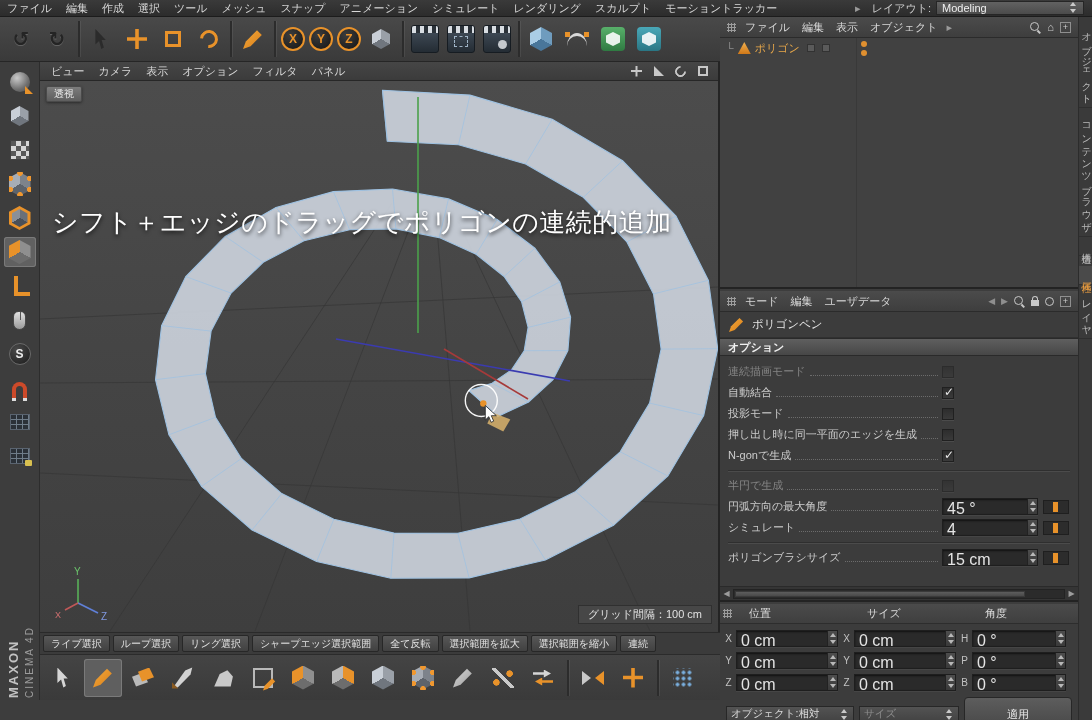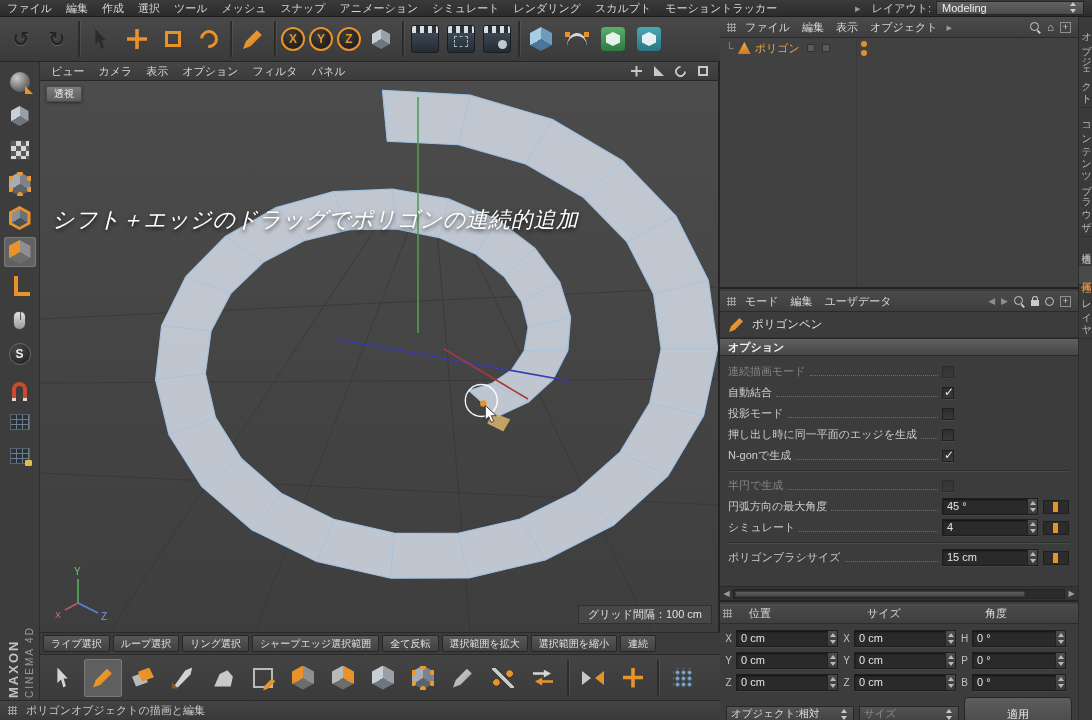--- a/index.html
+++ b/index.html
@@ -89,21 +89,21 @@
 .vpmenu{height:19px;background:linear-gradient(#464646,#3b3b3b);border-bottom:1px solid #272727;display:flex;align-items:center;padding-left:4px;}
 .vpmenu nav{display:flex;}
 .vpnav{margin-left:auto;display:flex;gap:7px;padding-right:8px;align-items:center;}
 .nico{width:15px;height:14px;display:flex;align-items:center;justify-content:center;flex:none;}
 .n-cross{width:11px;height:11px;background:#c8c8c8;clip-path:polygon(41% 0,59% 0,59% 41%,100% 41%,100% 59%,59% 59%,59% 100%,41% 100%,41% 59%,0 59%,0 41%,41% 41%);}
 .n-zoom{width:0;height:0;border-left:10px solid #c8c8c8;border-top:10px solid transparent;}
 .n-rot{width:11px;height:11px;border:2px solid #c8c8c8;border-radius:50%;border-top-color:transparent;transform:rotate(45deg);}
 .n-max{width:10px;height:10px;border:2px solid #c8c8c8;}
 .canvas{position:relative;width:678px;height:550px;background:linear-gradient(#4c4c4c 0%,#444 55%,#3e3e3e 100%);overflow:hidden;cursor:default;}
 .cam-label{position:absolute;left:6px;top:5px;background:linear-gradient(#7c7c7c,#5e5e5e);border:1px solid #4a4a4a;border-radius:2px;color:#ececec;font-size:10px;padding:0 7px;line-height:14px;box-shadow:0 1px 3px rgba(0,0,0,.45);}
-.overlay-text{position:absolute;left:12px;top:124px;font-size:22px;color:#fff;text-shadow:0 2px 4px rgba(0,0,0,.75);letter-spacing:.5px;white-space:nowrap;font-style:italic;}
+.overlay-text{position:absolute;left:12px;top:124px;font-size:26px;color:#fff;text-shadow:0 2px 4px rgba(0,0,0,.75);letter-spacing:.5px;white-space:nowrap;}
 .grid-label{position:absolute;right:6px;bottom:7px;background:rgba(72,72,72,.92);border:1px solid rgba(38,38,38,.7);color:#e2e2e2;font-size:11px;padding:1px 9px;margin-left:40px;}
 
 
 .selbar{position:absolute;left:40px;top:632px;width:680px;height:22px;background:#3b3b3b;border-top:1px solid #2a2a2a;display:flex;align-items:center;gap:3px;padding:0 3px;overflow:hidden;}
 .selbtn{height:17px;background:linear-gradient(#575757,#414141);border:1px solid #272727;border-radius:2px;color:#e2e2e2;font-size:10px;padding:0 7px;white-space:nowrap;font-family:inherit;flex:none;}
 .btoolbar{position:absolute;left:40px;top:654px;width:680px;height:46px;background:linear-gradient(#444,#3a3a3a);border-top:1px solid #2b2b2b;display:flex;align-items:center;gap:2px;padding:0 4px;overflow:hidden;}
 .bt{width:38px;height:38px;display:flex;align-items:center;justify-content:center;border-radius:3px;flex:none;}
 .bt.active{background:#5f5f5f;box-shadow:inset 0 0 0 1px #7a7a7a;}
 .s-stack{position:relative;width:22px;height:20px;}
 .s-stack::before{content:"";position:absolute;left:0;top:5px;width:16px;height:14px;background:#b9b9b9;clip-path:polygon(0 30%,70% 0,100% 70%,25% 100%);}
@@ -159,21 +159,21 @@
 .opt-row{display:flex;align-items:center;height:21px;}
 .opt-label{color:#cdcdcd;white-space:nowrap;}
 .opt-row.disabled .opt-label{color:#858585;}
 .leader{flex:1;margin:0 4px;border-bottom:1px dotted #7d7d7d;height:8px;min-width:8px;opacity:.75;}
 .ctrl{width:128px;display:flex;align-items:center;flex:none;}
 .chk{width:12px;height:12px;background:linear-gradient(#2d2d2d,#3a3a3a);border:1px solid #202020;box-shadow:0 1px 0 rgba(255,255,255,.08);position:relative;flex:none;}
 .chk.checked::after{content:"✓";position:absolute;left:1px;top:-3px;color:#ececec;font-size:12px;}
 .opt-row.disabled .chk{opacity:.55;}
 .nf{height:17px;background:#2a2a2a;border:1px solid #1e1e1e;box-shadow:inset 0 1px 2px rgba(0,0,0,.6),0 1px 0 rgba(255,255,255,.05);display:flex;align-items:stretch;}
 .opt-row .nf{width:96px;}
-.nf .val{flex:1;padding:1px 4px 0;color:#e4e4e4;font-size:11px;white-space:nowrap;overflow:hidden;}
+.nf .val{flex:1;padding:1px 4px 0;color:#e4e4e4;font-size:16px;white-space:nowrap;overflow:hidden;}
 .spin{width:10px;background:linear-gradient(#4d4d4d,#3a3a3a);border-left:1px solid #222;position:relative;flex:none;}
 .spin::before,.spin::after{content:"";position:absolute;left:1.5px;border-left:3px solid transparent;border-right:3px solid transparent;}
 .spin::before{top:2px;border-bottom:4px solid #b8b8b8;}
 .spin::after{bottom:2px;border-top:4px solid #b8b8b8;}
 .mini{width:26px;height:14px;margin-left:5px;background:#2c2c2c;border:1px solid #1f1f1f;position:relative;flex:none;}
 .mini::after{content:"";position:absolute;left:9px;top:1px;width:5px;height:10px;background:#e8922a;}
 .opt-sep{height:1px;background:#2f2f2f;box-shadow:0 1px 0 #4b4b4b;margin:4px 0;}
 .am-scroll{position:absolute;left:0;right:0;bottom:0;height:14px;background:#353535;border-top:1px solid #2a2a2a;display:flex;align-items:center;}
 .sarr{width:13px;text-align:center;color:#9c9c9c;font-size:8px;flex:none;}
 .strack{flex:1;height:10px;background:#2b2b2b;border:1px solid #232323;position:relative;}
@@ -445,24 +445,20 @@
       </div>
     <div class="bt">
         <span class="s-cross"></span>
       </div>
     <i class="vsep"></i>
     <div class="bt">
         <span class="s-griddots"></span>
       </div>
   </div>
 
-  <div class="statusbar">
-    <span class="grip"></span>
-    <span>ポリゴンオブジェクトの描画と編集</span>
-  </div>
 
   <section class="panel om">
     <div class="pmenu">
       <span class="grip"></span>
       <nav>
 
       <span class="mi">ファイル</span>
           <span class="mi">編集</span>
           <span class="mi">表示</span>
           <span class="mi">オブジェクト</span>

